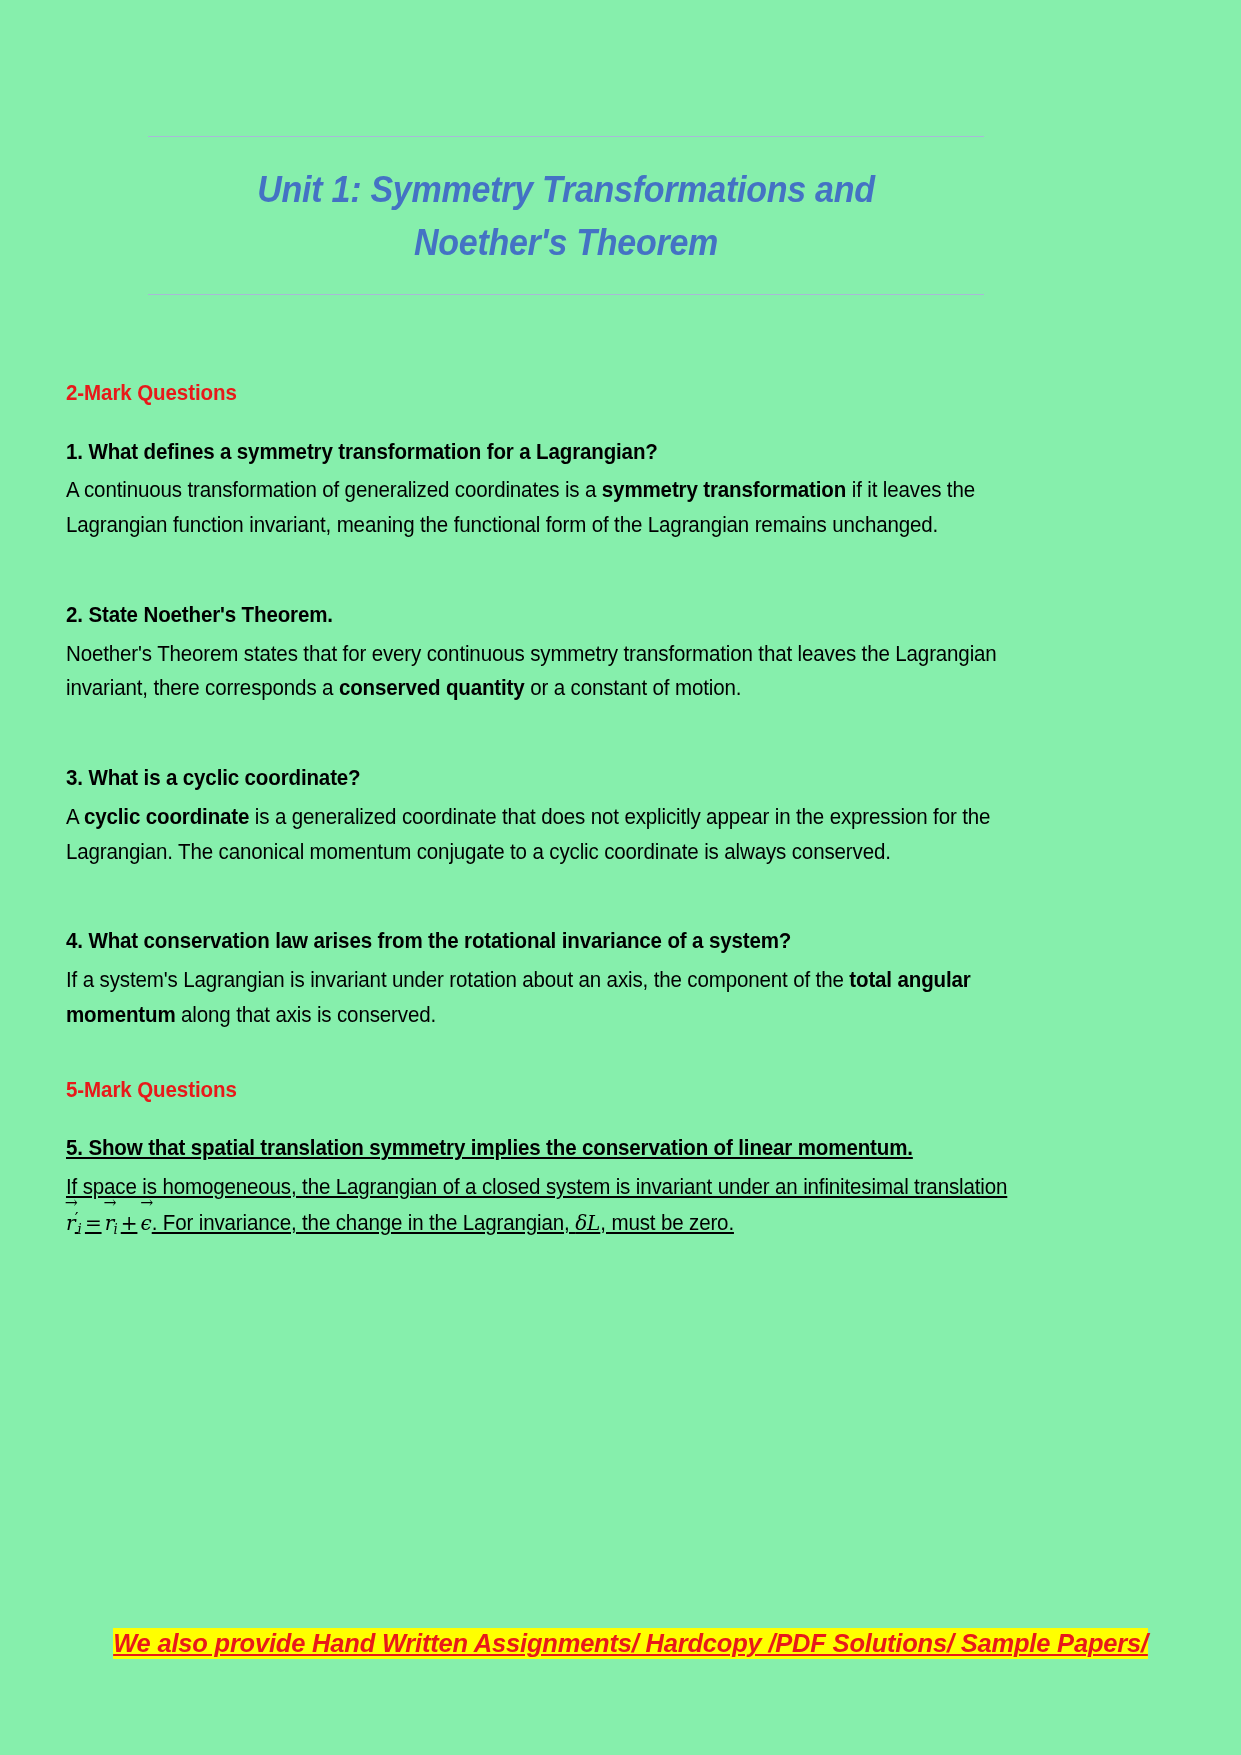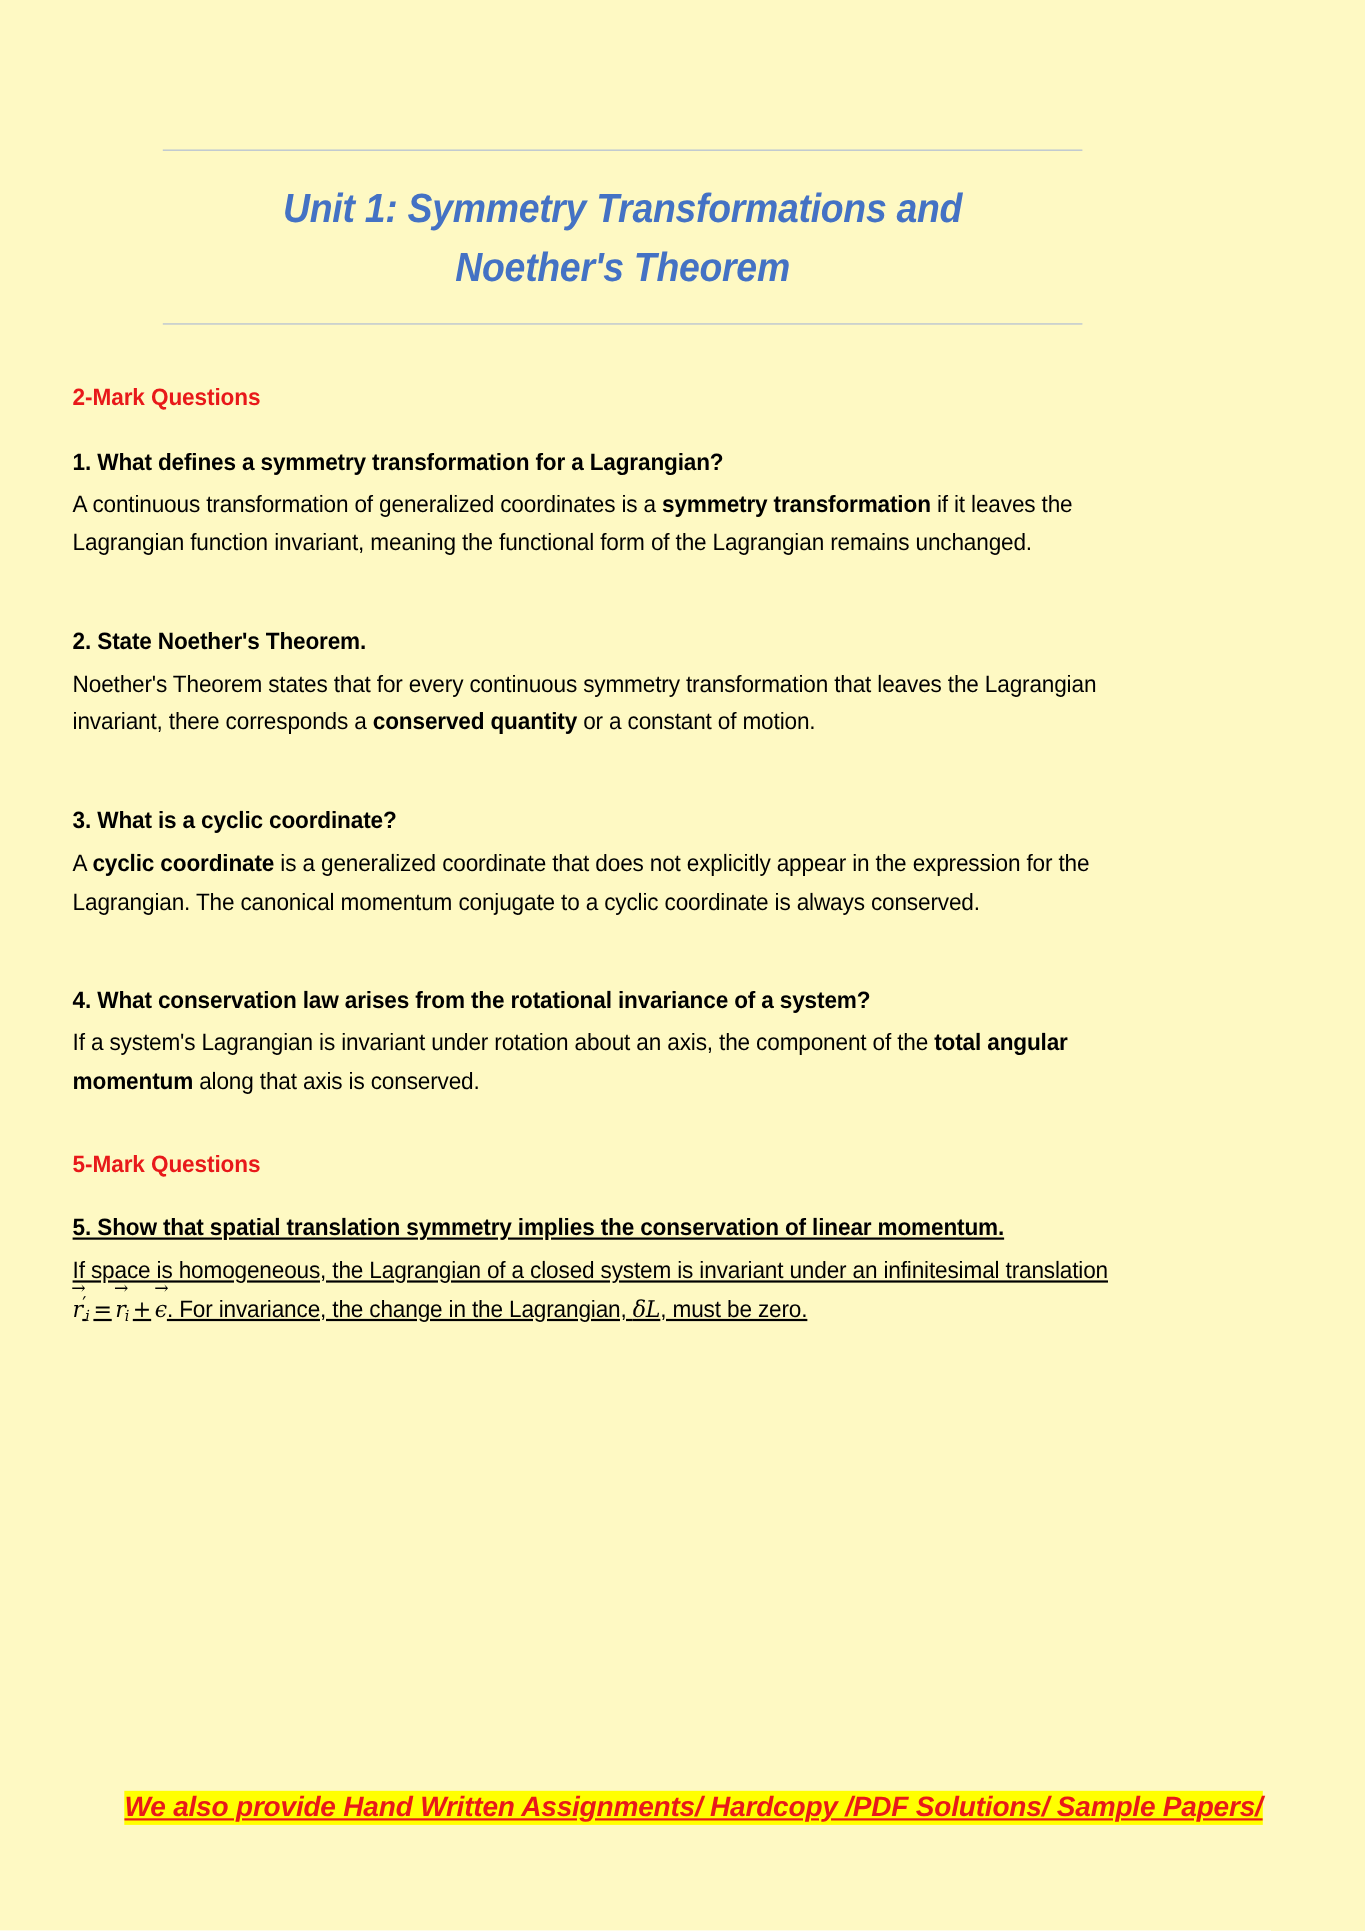--- a/index.html
+++ b/index.html
@@ -14,21 +14,21 @@
     position: relative;
     font-family: "Liberation Sans", sans-serif;
     -webkit-font-smoothing: antialiased;
   }
 
   .page {
     position: absolute;
     left: 0; top: 0;
     width: 1241px;
     height: 1755px;
-    background: #fef9c3;
+    background: #86efac;
     overflow: hidden;
   }
 
   
   .title-block {
     position: absolute;
     left: 148px;
     top: 136px;
     width: 836px;
   }
@@ -49,21 +49,21 @@
     font-style: italic;
     letter-spacing: -0.3px;
     transform: scaleX(0.92);
     transform-origin: center center;
   }
 
   
   .content {
     position: absolute;
     left: 66px;
-    top: 348px;
+    top: 380px;
     width: 1000px;
   }
 
   .mark-heading {
     color: #e8191a;
     font-weight: bold;
     font-size: 21.5px;
     line-height: 1.25;
     letter-spacing: -0.1px;
     transform: scaleX(0.955);

